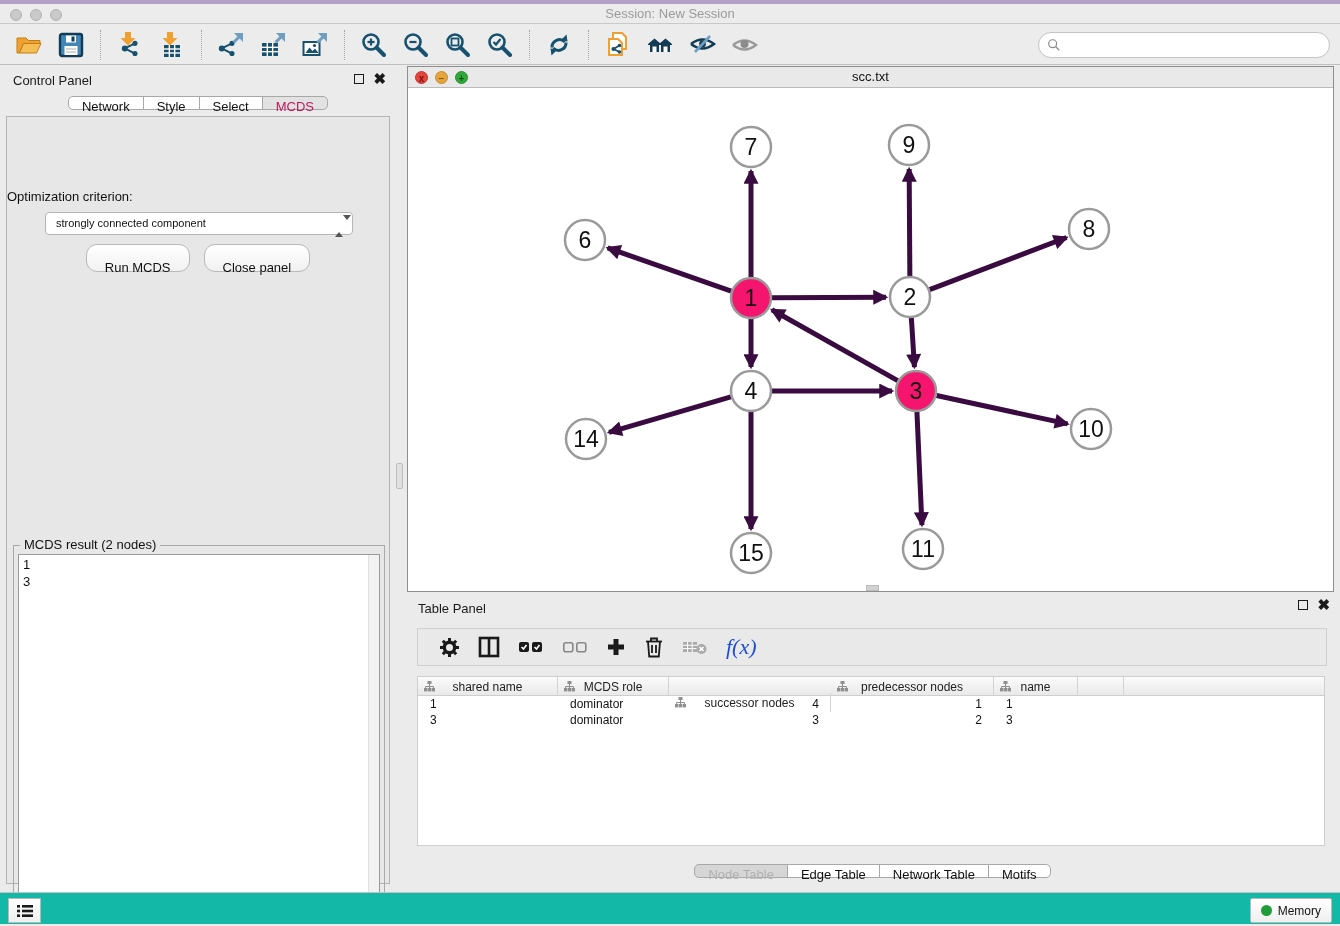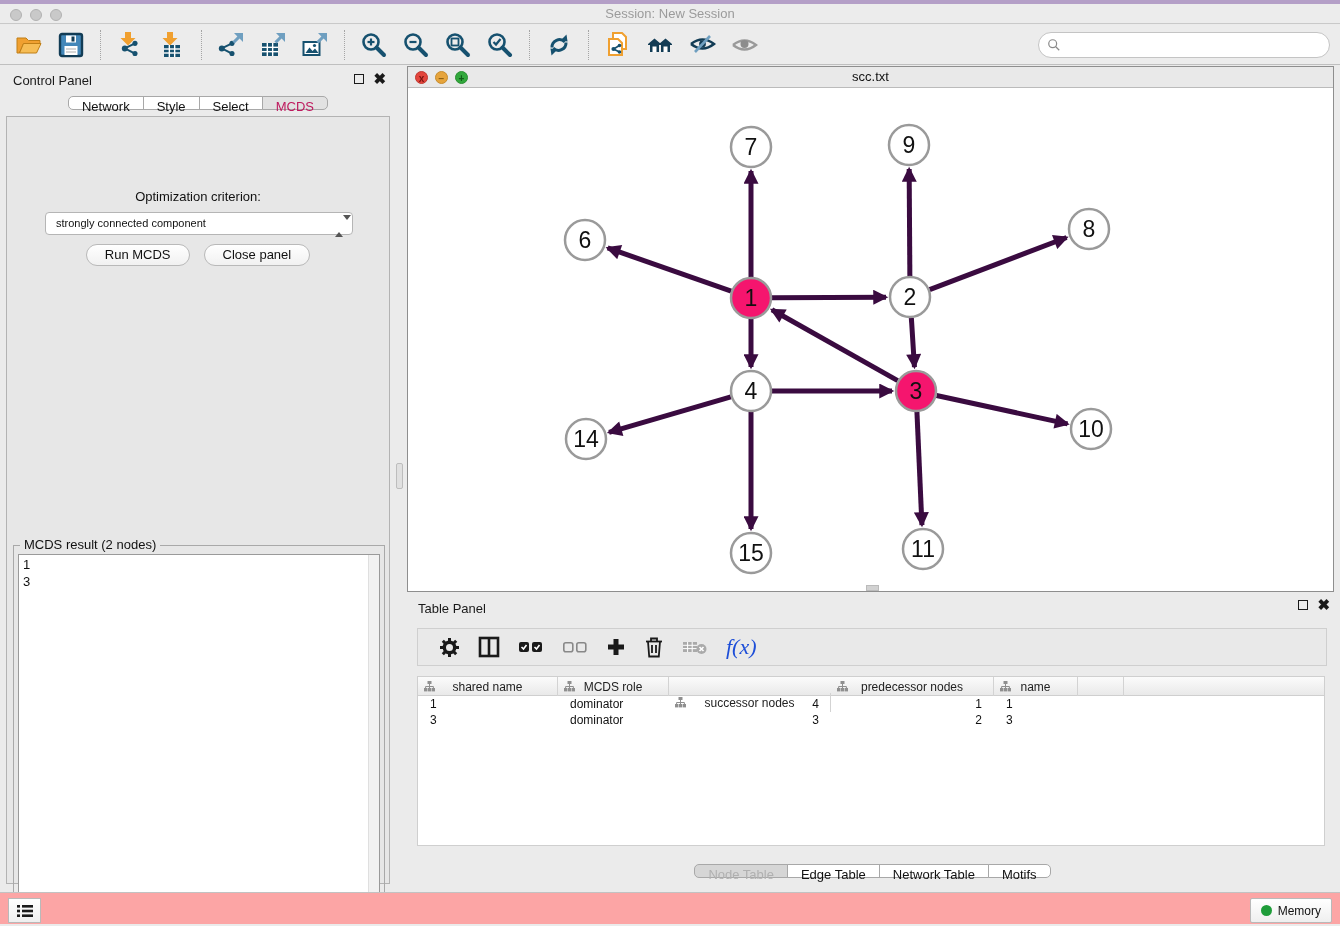--- a/index.html
+++ b/index.html
@@ -31,27 +31,27 @@
   .float-btn { width:10px; height:10px; border:1.5px solid #1a1a1a; display:inline-block; }
   .close-btn { font-size:15px; font-weight:bold; color:#1a1a1a; line-height:10px; }
 
   .cp-tabs { position:absolute; left:0; top:31px; width:396px; display:flex; justify-content:center; }
   .tab { height:14px; line-height:20px; font-size:13px; padding:0 13px; background:#fff; border:1px solid #a8a8a8; margin-left:-1px; color:#111; position:relative; }
   .tab:first-child { border-top-left-radius:5px; border-bottom-left-radius:5px; margin-left:0; }
   .tab:last-child { border-top-right-radius:5px; border-bottom-right-radius:5px; }
   .tab.active { background:#e2e2e2; color:#be185d; z-index:1; }
 
   .cp-content { position:absolute; left:6px; top:51px; width:384px; height:768px; background:#e7e7e7; border:1px solid #b3b3b3; }
-  .opt-label { position:absolute; top:72px; width:100%; text-align:center; font-size:13px; color:#111; }
+  .opt-label { position:absolute; top:72px; width:100%; text-align:left; font-size:13px; color:#111; }
   .criterion { position:absolute; left:38px; top:95px; width:308px; height:23px; background:#fff; border:1px solid #b5b5b5; border-radius:4px; font-size:11px; line-height:21px; padding-left:10px; color:#111; }
   .stepper { position:absolute; right:6px; top:3px; width:11px; height:16px; }
   .stepper .up { width:0;height:0;border-left:4.5px solid transparent;border-right:4.5px solid transparent;border-bottom:5.5px solid #555; margin-bottom:3px;}
   .stepper .dn { width:0;height:0;border-left:4.5px solid transparent;border-right:4.5px solid transparent;border-top:5.5px solid #555;}
   .btn-row { position:absolute; top:127px; width:100%; display:flex; justify-content:center; gap:14px; }
-  .mac-btn { height:22px; padding:0 18px; font-size:13px; color:#111; background:linear-gradient(#ffffff,#f1f1f1); border:1px solid #b9b9b9; border-radius:11px; line-height:20px; }
+  .mac-btn { height:22px; padding:13px 18px; font-size:13px; color:#111; background:linear-gradient(#ffffff,#f1f1f1); border:1px solid #b9b9b9; border-radius:11px; line-height:20px; }
 
   .groupbox { position:absolute; left:6px; top:428px; width:372px; height:376px; border:1px solid #a9a9a9; }
   .groupbox-legend { position:absolute; top:-9px; left:6px; background:#e7e7e7; padding:0 4px; font-size:13px; color:#111; }
   .result-area { position:absolute; left:4px; top:8px; right:4px; bottom:4px; background:#fff; border:1px solid #9a9a9a; font-size:13px; color:#111; padding:1px 0 0 4px; line-height:17px; }
   .result-scroll { position:absolute; right:0; top:0; bottom:0; width:11px; background:#f2f2f2; border-left:1px solid #dfdfdf; }
 
   .vsplit-thumb { position:absolute; left:396px; top:398px; width:7px; height:26px; background:#e0e0e0; border:1px solid #bdbdbd; border-radius:2px; }
 
   
   .netwin { position:absolute; left:407px; top:1px; width:927px; height:526px; background:#fff; border:1px solid #8e8e8e; }
@@ -76,21 +76,21 @@
   .thead { display:flex; height:19px; background:linear-gradient(#fbfbfb,#e9e9e9); border-bottom:1px solid #cfcfcf; }
   .th { position:relative; display:flex; align-items:center; justify-content:center; font-size:12px; color:#222; border-right:1px solid #d3d3d3; height:19px; }
   .th .hicon { position:absolute; left:6px; top:4px; }
   .trow { display:flex; height:16px; font-size:12px; color:#111; }
   .td { padding:0 12px; line-height:16px; white-space:nowrap; overflow:hidden; }
 
   .tp-tabs { position:absolute; left:0; top:269px; width:100%; display:flex; justify-content:center; }
   .tp-tabs .tab.active { background:#d6d6d6; color:#b0b0b0; }
 
   
-  .statusbar { position:absolute; left:0; top:892px; width:1340px; height:32px; background:#fca5a5; border-top:1px solid #c2c2c2; }
+  .statusbar { position:absolute; left:0; top:892px; width:1340px; height:32px; background:#14b8a6; border-top:1px solid #c2c2c2; }
   .list-btn { position:absolute; left:8px; top:5px; width:33px; height:25px; background:linear-gradient(#fff,#efefef); border:1px solid #b9b9b9; display:flex; align-items:center; justify-content:center; }
   .memory-btn { position:absolute; right:8px; top:5px; height:25px; background:linear-gradient(#fff,#efefef); border:1px solid #b9b9b9; border-radius:2px; display:flex; align-items:center; padding:0 10px; gap:6px; font-size:12px; color:#111; }
   .memdot { width:11px; height:11px; border-radius:50%; background:#1f9d3a; }
 </style>
 </head>
 <body>
 
 <div class="titlebar">
   <div class="purple-strip"></div>
   <div class="traffic">

